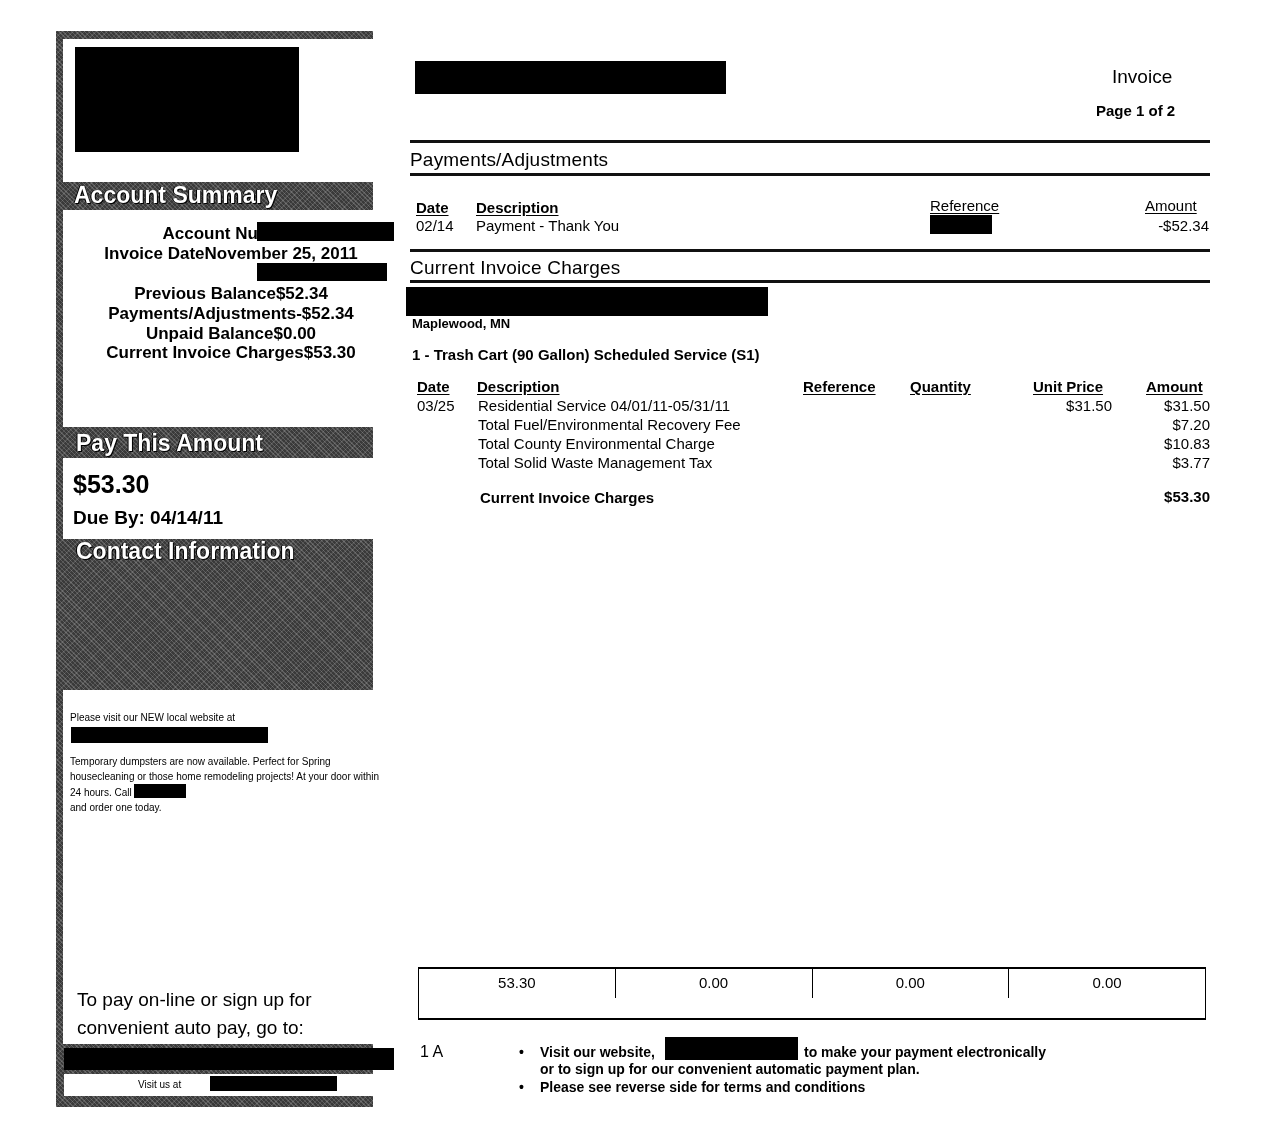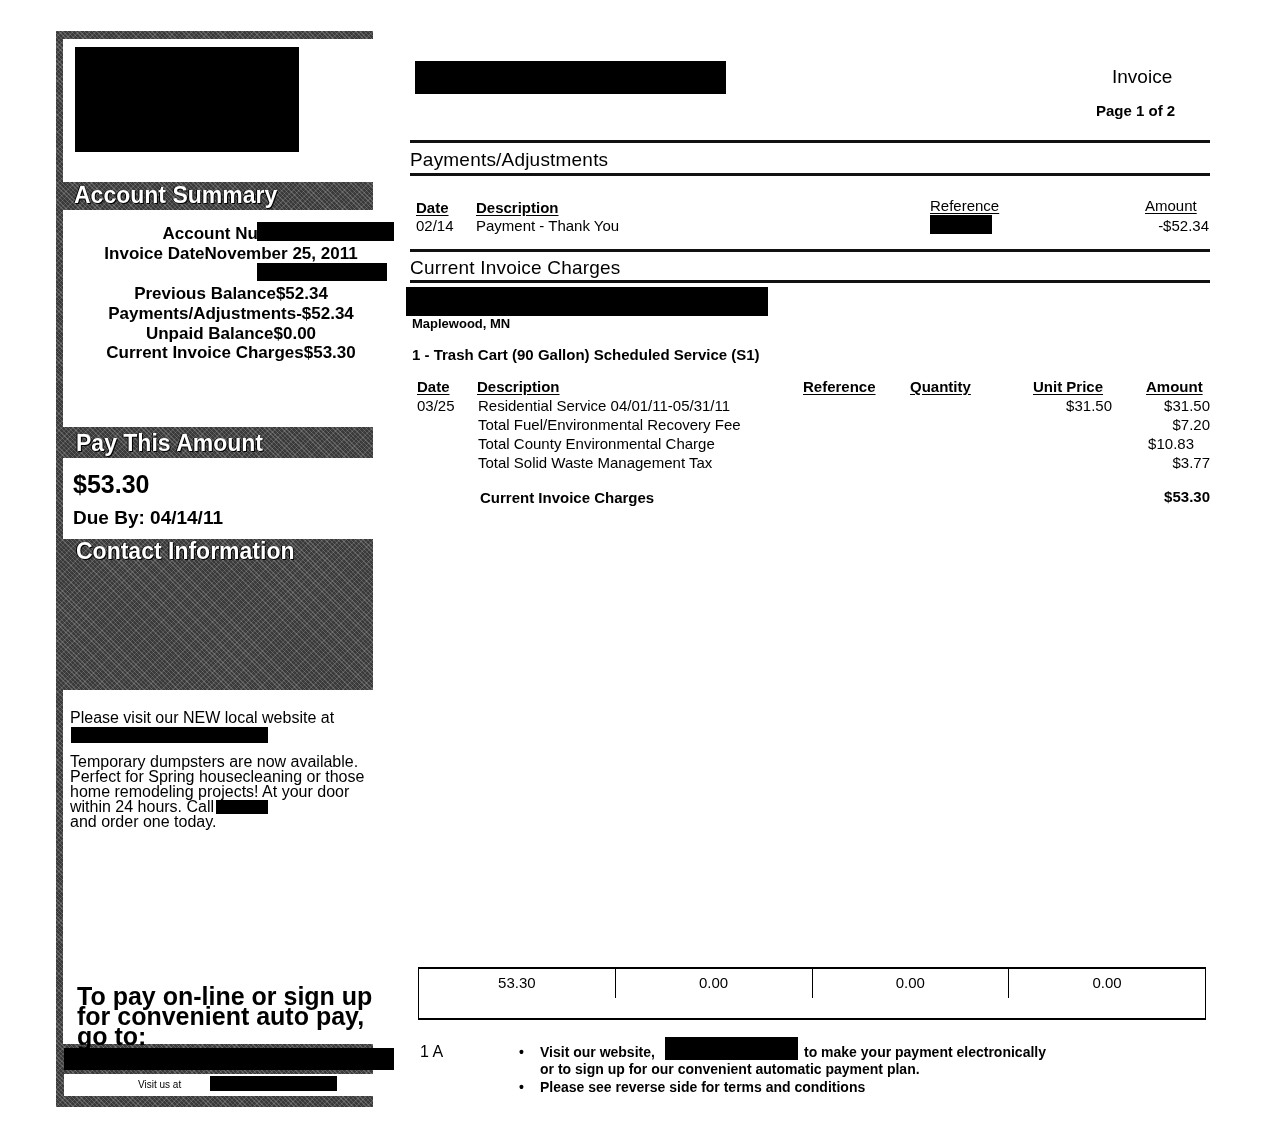--- a/index.html
+++ b/index.html
@@ -12,21 +12,21 @@
     background-color: #3a3a3a;
     background-image: repeating-linear-gradient(45deg, rgba(255,255,255,0.18) 0 1px, transparent 1px 3px),
                       repeating-linear-gradient(-45deg, rgba(255,255,255,0.12) 0 1px, transparent 1px 4px);
   }
   .box { position: absolute; background: #fff; }
   .band-title { position: absolute; color: #fff; font-weight: bold; font-size: 23px; letter-spacing: 0px;
     text-shadow: 1px 1px 0 #000, -1px 0 0 #000; white-space: nowrap; }
   .sum-row { position: absolute; left: 13px; right: 8px; height: 20px; font-size: 17px; font-weight: bold; display: flex; justify-content: center; }
   .sum-row .v { text-align: right; }
 
-  .info-text { position: absolute; left: 14px; font-size: 16px; line-height: 15px; width: 320px; }
+  .info-text { position: absolute; left: 14px; font-size: 10px; line-height: 15px; width: 320px; }
 
   
   .hr-thick { position: absolute; height: 3px; background: #111; }
   .sec-title { position: absolute; font-size: 19px; font-weight: normal; letter-spacing: 0.2px; }
   .col-h { position: absolute; font-size: 15px; font-weight: bold; text-decoration: underline; text-underline-offset: 2px; }
   .cell { position: absolute; font-size: 15px; white-space: nowrap; }
   .num { text-align: right; }
 
   .aging { position: absolute; left: 418px; top: 967px; width: 786px; height: 50px; border: 1px solid #000; border-bottom: 2px solid #000; }
   .aging-head { display: flex; height: 20px;
@@ -88,21 +88,21 @@
 
   <div class="band-title" style="left:20px; top:507px;">Contact Information</div>
 
   <div class="box" style="left:7px; top:659px; width:331px; height:354px;">
     <div class="info-text" style="top:20px; left:7px;">Please visit our NEW local website at</div>
     <div class="redact" style="left:8px; top:37px; width:197px; height:16px;"></div>
     <div class="info-text" style="top:64px; left:7px; width:322px;">
       <span>Temporary dumpsters are now available.  Perfect for Spring housecleaning or those home remodeling projects!  At your door within 24 hours.  Call</span><span class="redact-inline" style="display:inline-block; width:52px; height:14px; background:#000; vertical-align:-2px; margin-left:2px;"></span><br>
       <span>and order one today.</span>
     </div>
-    <div class="abs" style="left:14px; top:296px; width:300px; font-size:25px; font-weight:bold; line-height:20px;">To pay on-line or sign up for convenient auto pay, go to:</div>
+    <div class="abs" style="left:14px; top:296px; width:300px; font-size:19px; font-weight:normal; line-height:28px;">To pay on-line or sign up for convenient auto pay, go to:</div>
   </div>
 
   <div class="redact" style="left:8px; top:1017px; width:330px; height:22px;"></div>
 
   <div class="box" style="left:8px; top:1043px; width:330px; height:22px;">
     <div class="abs" style="left:74px; top:5px; font-size:10px;">Visit us at</div>
     <div class="redact" style="left:146px; top:2px; width:127px; height:15px;"></div>
   </div>
 </div>
 
@@ -143,21 +143,21 @@
 
 <div class="cell" style="left:417px; top:397px;">03/25</div>
 <div class="cell" style="left:478px; top:397px;">Residential Service  04/01/11-05/31/11</div>
 <div class="cell num" style="right:163px; top:397px;">$31.50</div>
 <div class="cell num" style="right:65px; top:397px;">$31.50</div>
 
 <div class="cell" style="left:478px; top:416px;">Total Fuel/Environmental Recovery Fee</div>
 <div class="cell num" style="right:65px; top:416px;">$7.20</div>
 
 <div class="cell" style="left:478px; top:435px;">Total County Environmental Charge</div>
-<div class="cell num" style="right:81px; top:435px;margin-left:22px;">$10.83</div>
+<div class="cell num" style="right:65px; top:435px;margin-left:22px;">$10.83</div>
 
 <div class="cell" style="left:478px; top:454px;">Total Solid Waste Management Tax</div>
 <div class="cell num" style="right:65px; top:454px;margin-left:41px;">$3.77</div>
 
 <div class="cell" style="left:480px; top:489px; font-weight:bold;">Current Invoice Charges</div>
 <div class="cell num" style="right:65px; top:488px; font-weight:bold;">$53.30</div>
 
 <div class="aging">
   <div class="aging-vals">
     <div>53.30</div>

